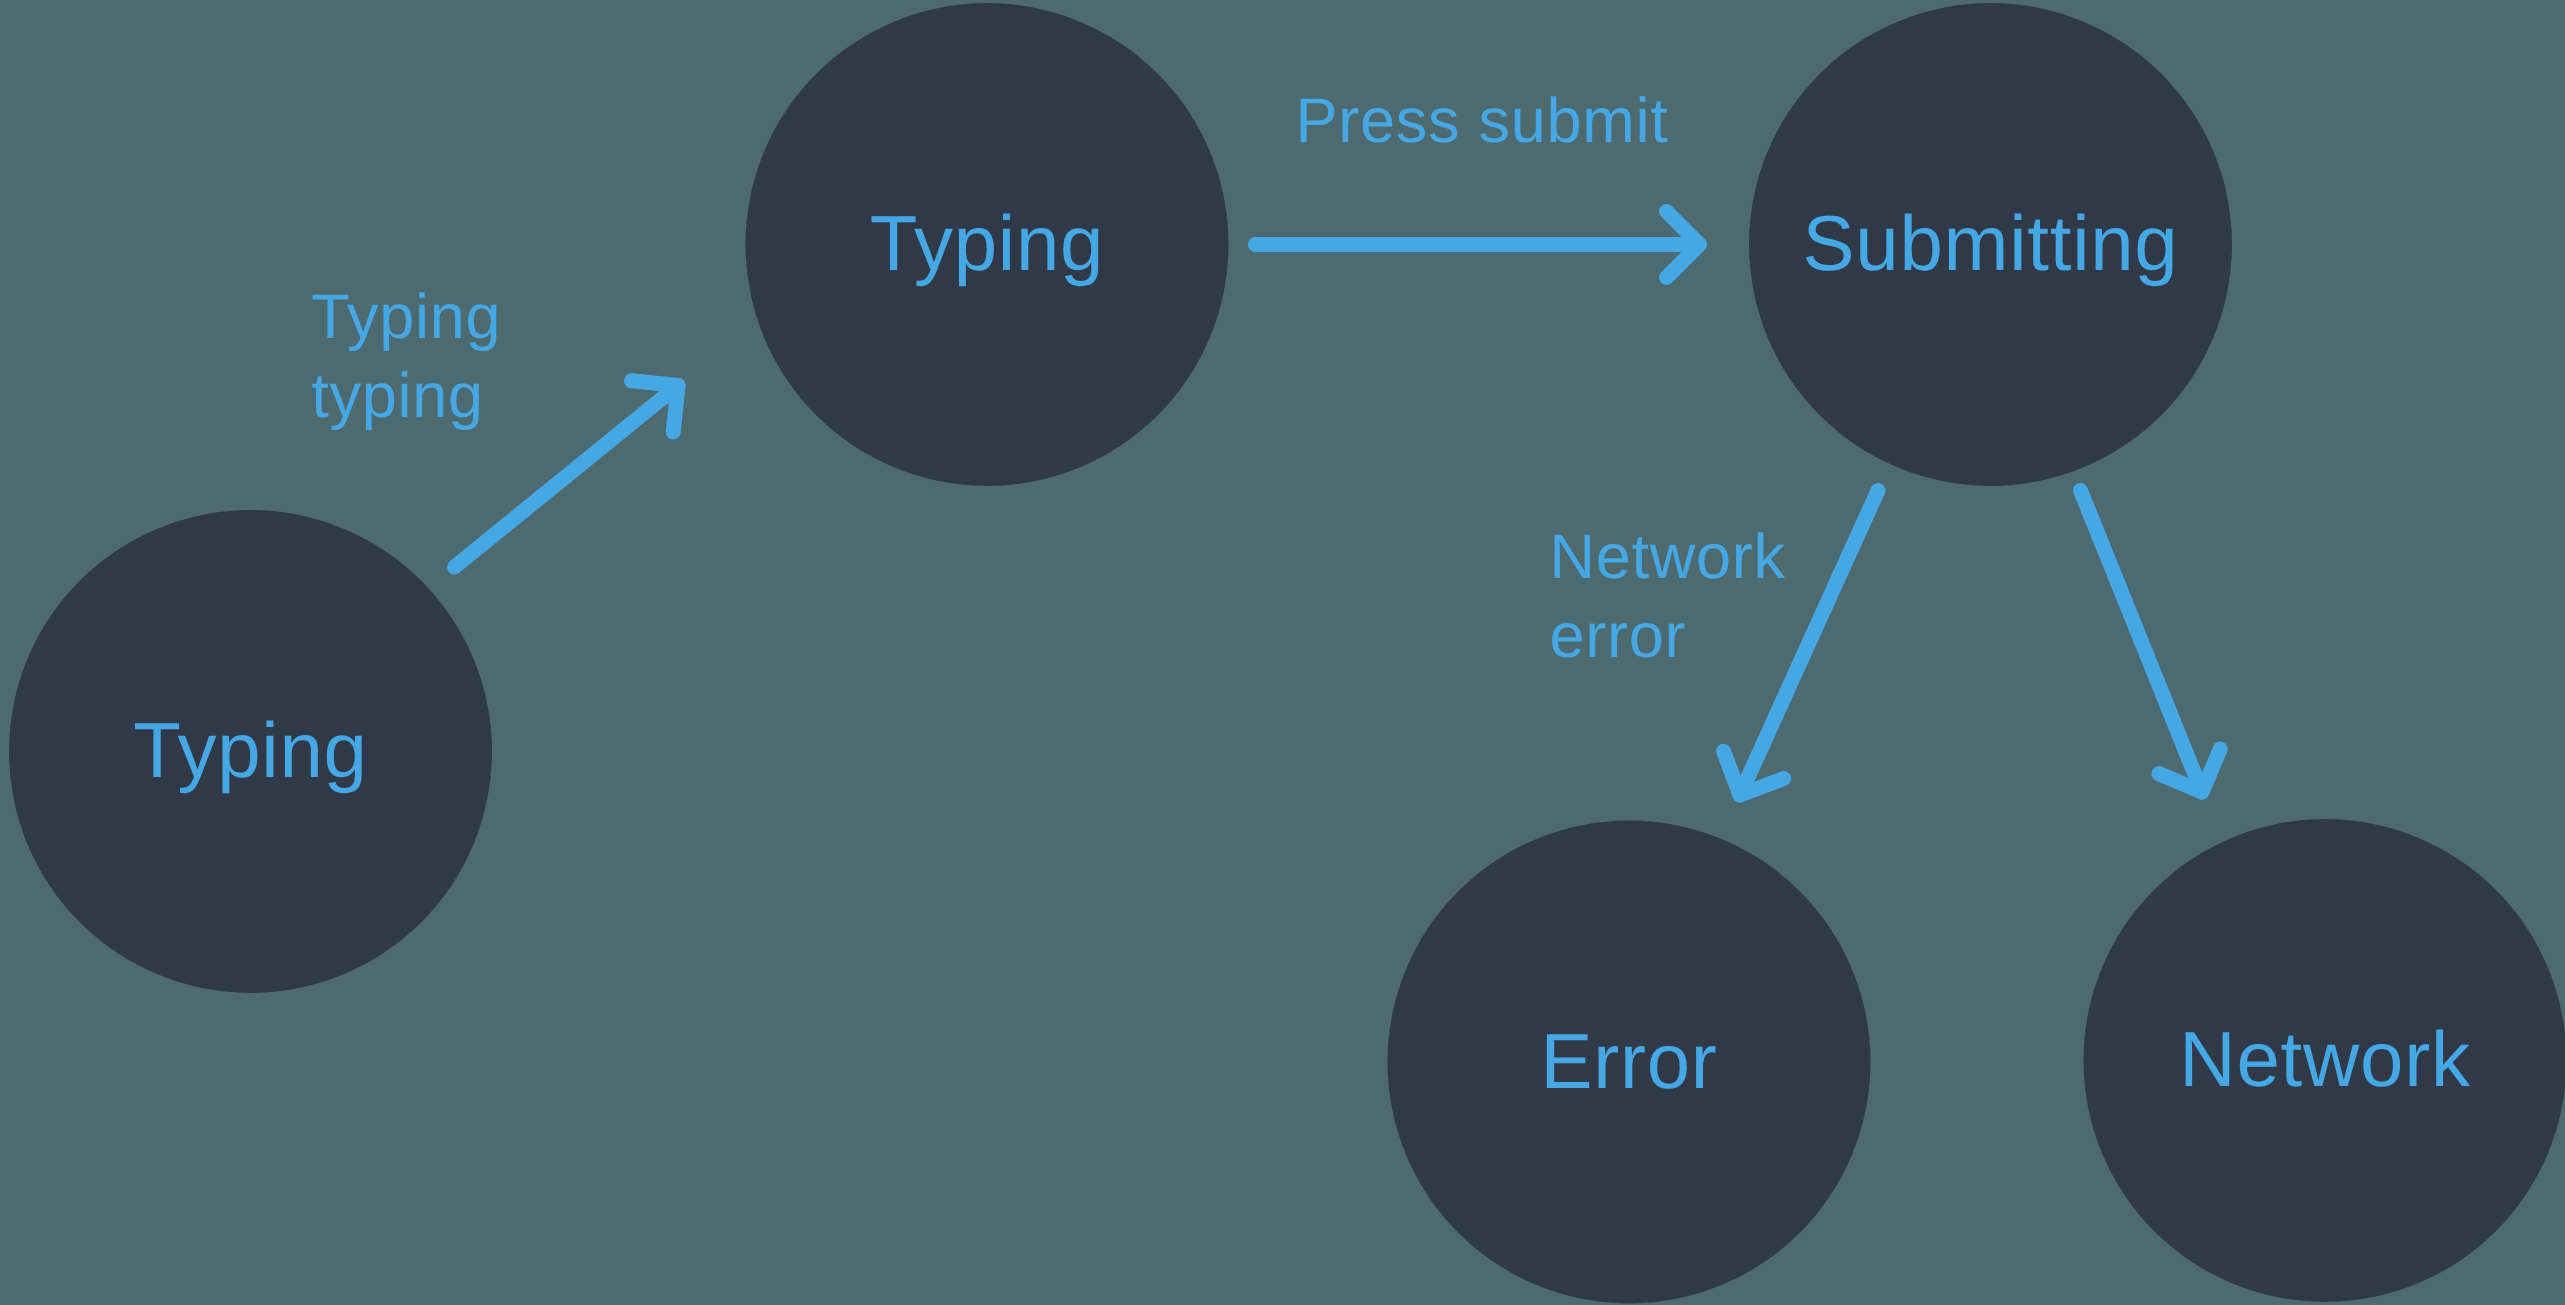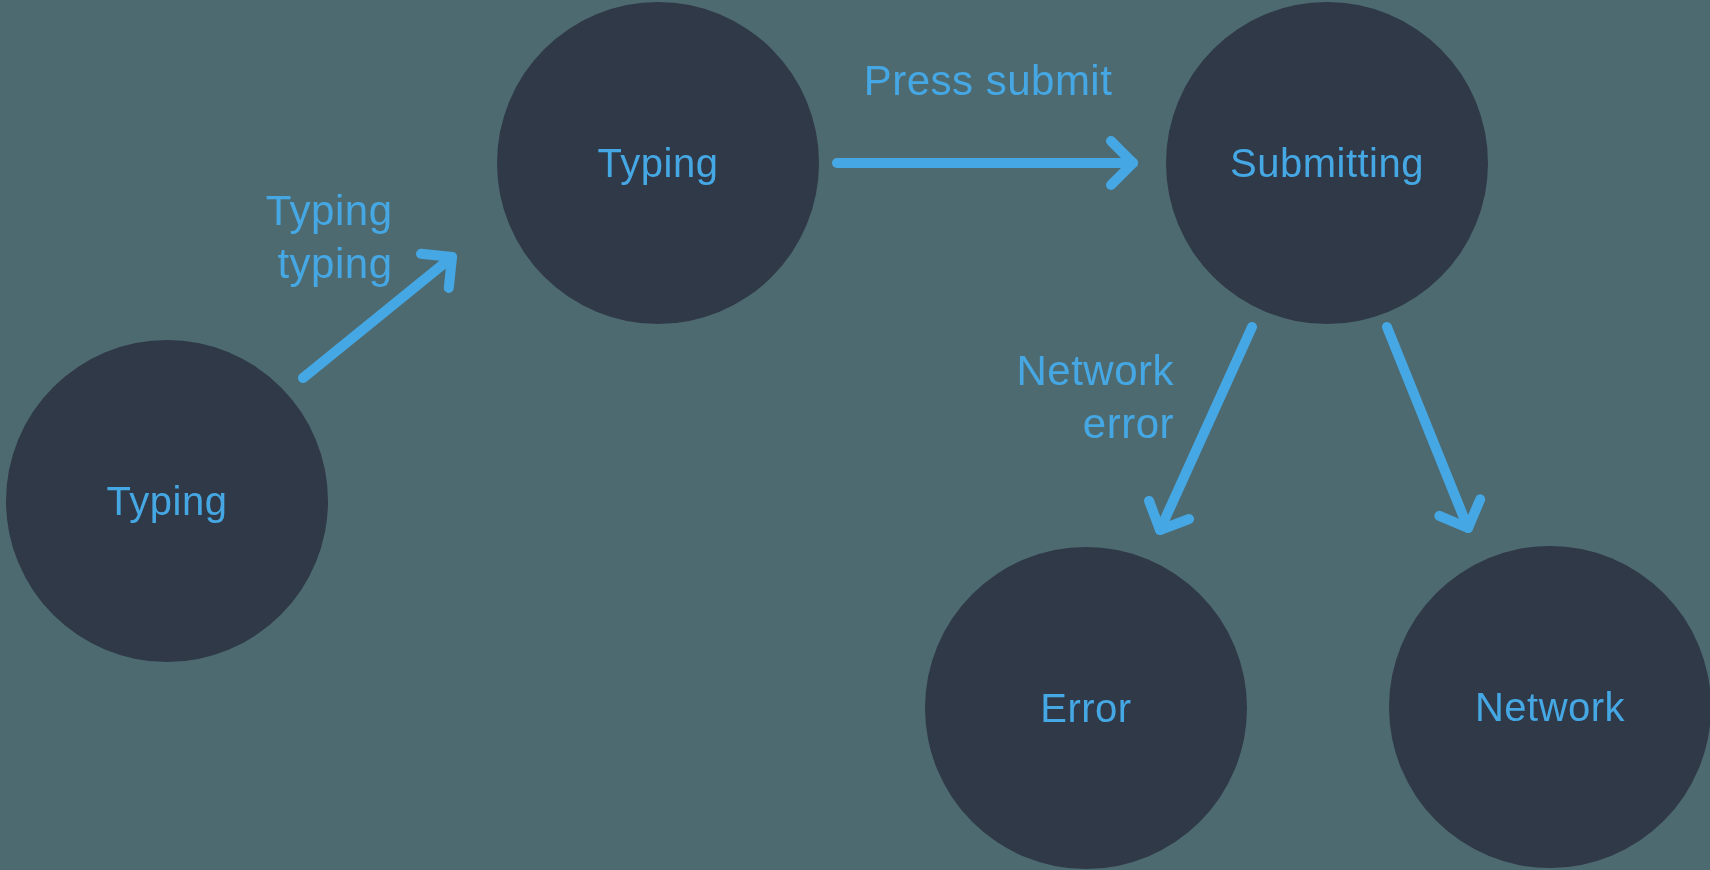--- a/index.html
+++ b/index.html
@@ -34,46 +34,46 @@
     width: 322px;
     height: 322px;
     border-radius: 50%;
     background: var(--node-fill);
     display: flex;
     align-items: center;
     justify-content: center;
   }
   .node-label {
     color: var(--accent);
-    font-size: 40px;
+    font-size: 52px;
     letter-spacing: 0.5px;
     text-align: center;
   }
   .edge-label {
     position: absolute;
     color: var(--accent);
     font-size: 42px;
     line-height: 53px;
     letter-spacing: 0.5px;
-    text-align: right;
+    text-align: left;
     transform: translate(-50%, -50%);
   }
   .edge-label.one-line { white-space: nowrap; }
   .edge-label.wrap-narrow { width: 185px; }
   .edge-label.wrap-medium { width: 210px; }
   
   #node-empty      { left: 6px;    top: 340px; }
   #node-typing     { left: 497px;  top: 2px;   }
   #node-submitting { left: 1166px; top: 2px;   }
   #node-error      { left: 925px;  top: 547px; }
   #node-success    { left: 1389px; top: 546px; }
   
   #label-start-typing    { left: 300px;  top: 237px; }
   #label-press-submit    { left: 988px;  top: 80px;  }
-  #label-network-error   { left: 1069px; top: 397px; }
+  #label-network-error   { left: 1138px; top: 397px; }
   #label-network-success { left: 1548px; top: 399px; }
 </style>
 </head>
 <body>
 
 <div class="canvas">
 
   <svg class="edges-layer" viewBox="0 0 1710 870">
     <defs>
       <marker id="arrowhead" markerUnits="userSpaceOnUse" orient="auto" refX="0" refY="0" markerWidth="60" markerHeight="60" viewBox="-30 -30 60 60">

